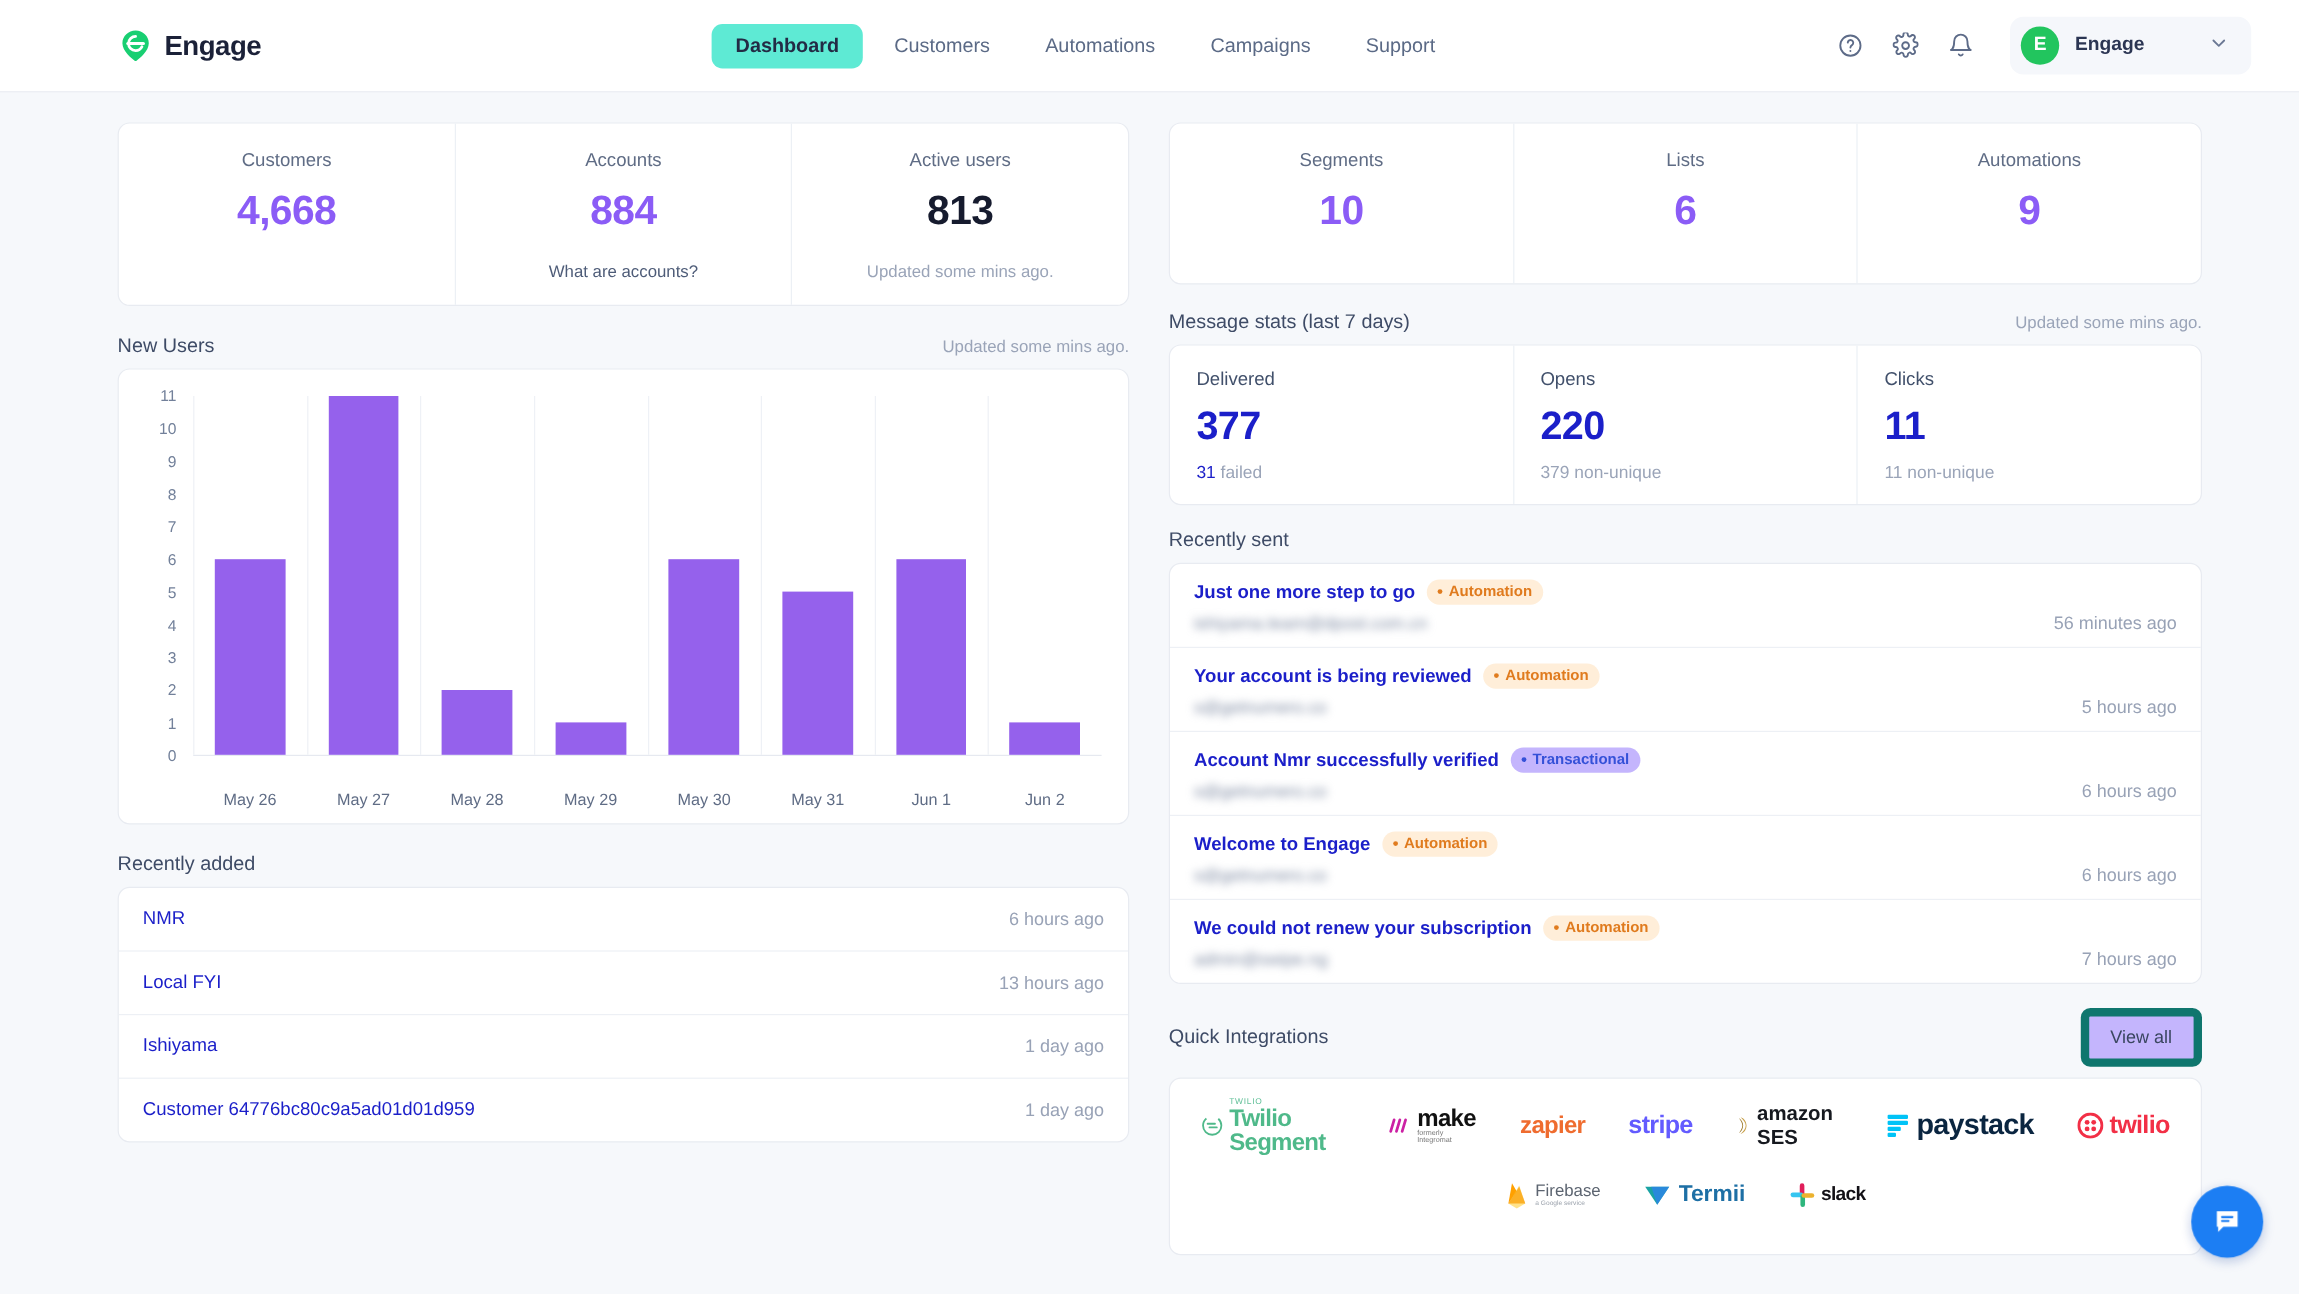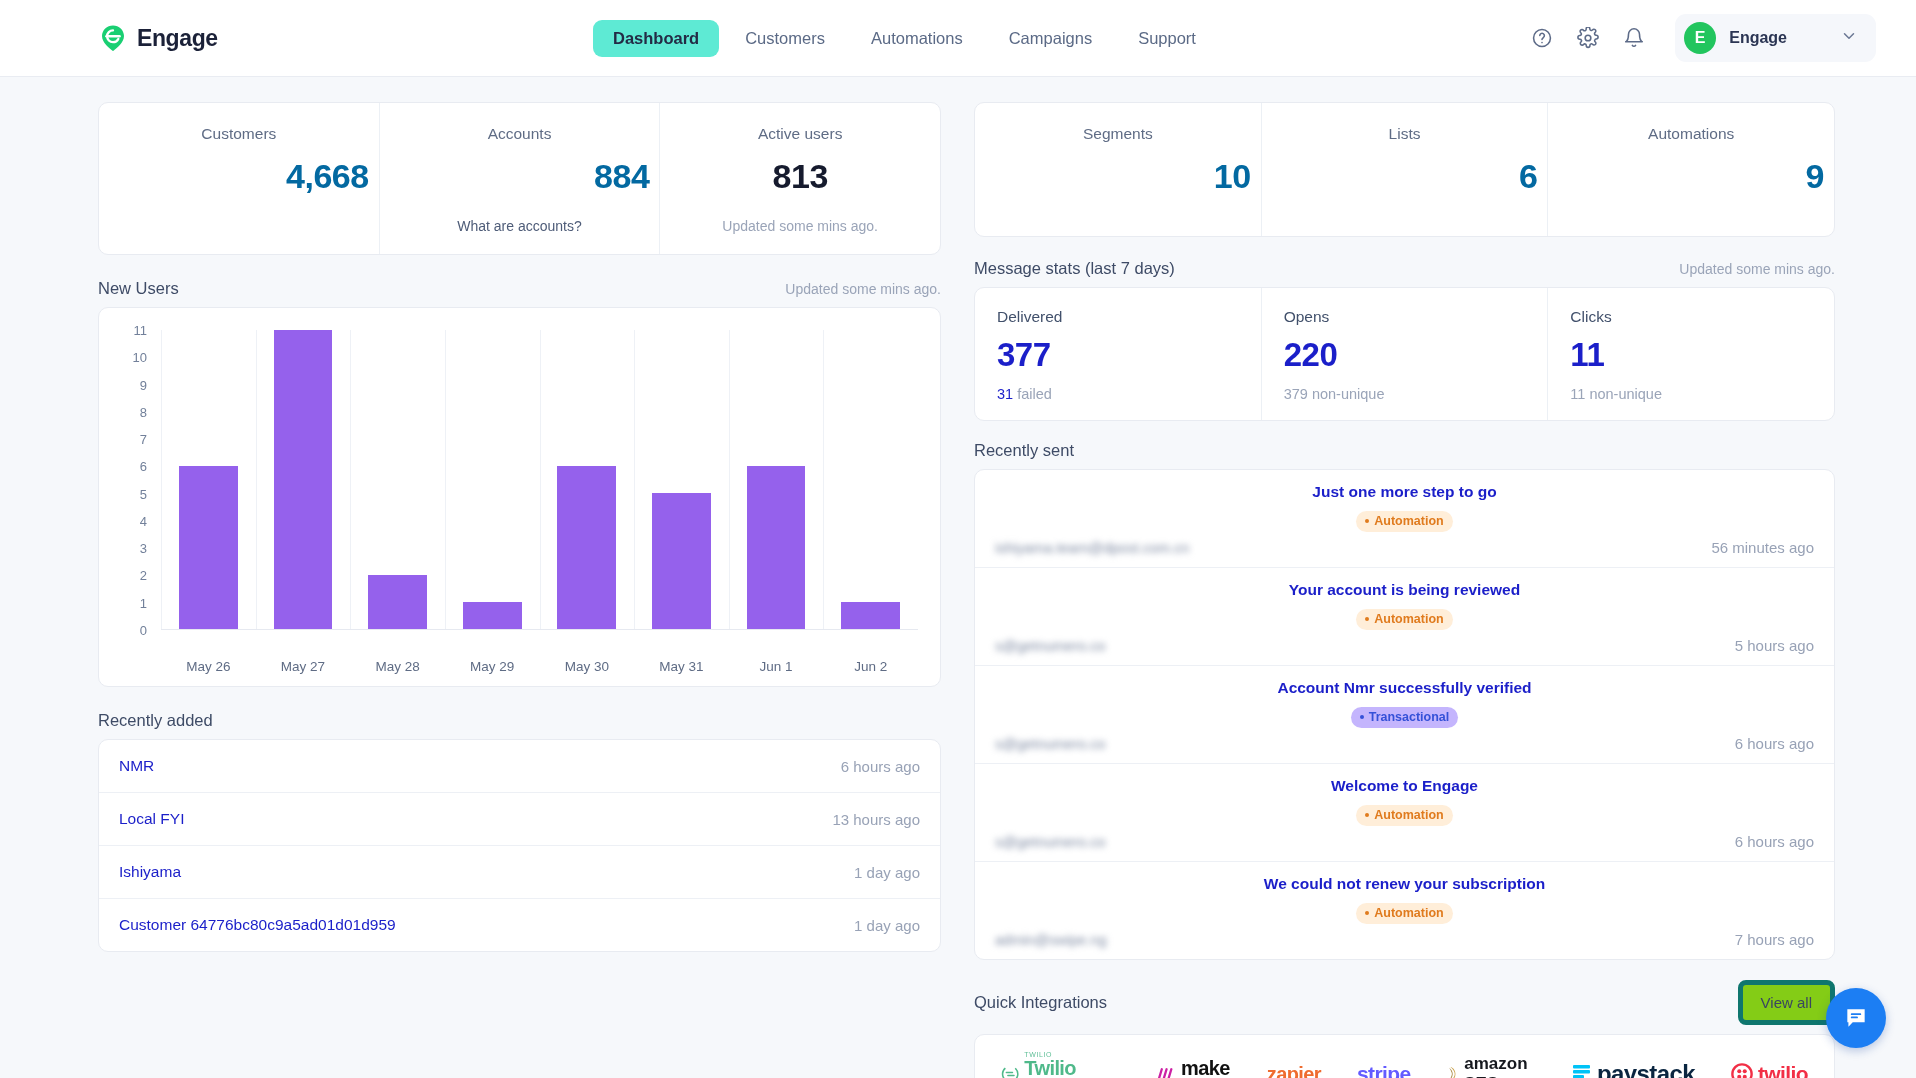--- a/index.html
+++ b/index.html
@@ -71,21 +71,21 @@
   .statrow { display: flex; }
   .statcell {
     flex: 1; text-align: center; padding: 22px 10px 18px;
     border-right: 1px solid #ecf0f5;
   }
   .statcell:last-child { border-right: none; }
   .stat-label { font-size: 15.5px; color: #5f6c85; }
   .stat-value {
     font-size: 34px; font-weight: bold; margin-top: 14px; letter-spacing: -0.5px;
   }
-  .stat-value.link { color: #0369a1; cursor: pointer; text-align: right; }
+  .stat-value.link { color: #8b5cf6; cursor: pointer; }
   .stat-value.plain { color: #161b2e; }
   .stat-sub { font-size: 14px; color: #9aa4b8; margin-top: 22px; min-height: 18px; }
   .stat-sub.link { color: #4e5c78; cursor: pointer; }
   .statrow.short .stat-sub { margin-top: 14px; min-height: 8px; }
 
   
   .chartcard { padding: 22px 22px 12px 22px; }
   .chart {
     position: relative; height: 320px;
     display: flex;
@@ -124,40 +124,40 @@
   .msgcell { flex: 1; padding: 20px 22px 18px; border-right: 1px solid #ecf0f5; }
   .msgcell:last-child { border-right: none; }
   .msg-label { font-size: 15.5px; color: #41506b; }
   .msg-value { font-size: 33px; font-weight: bold; color: #1b1fc9; margin-top: 10px; letter-spacing: -0.5px; }
   .msg-sub { font-size: 14.5px; color: #9aa4b8; margin-top: 12px; }
   .msg-sub b { color: #1b1fc9; font-weight: normal; }
 
   
   .srow { padding: 13px 20px 11px; border-bottom: 1px solid #edf0f5; position: relative; }
   .srow:last-child { border-bottom: none; }
-  .stop { display: flex; align-items: center; gap: 10px; flex-direction: column; }
+  .stop { display: flex; align-items: center; gap: 10px; }
   .ssubj { font-size: 15.5px; font-weight: bold; color: #1b1fc9; cursor: pointer; }
   .badge {
     font-size: 12.5px; font-weight: bold; padding: 3px 9px 4px; border-radius: 11px;
     display: inline-flex; align-items: center; gap: 5px; white-space: nowrap;
   }
   .badge .dot { width: 4px; height: 4px; border-radius: 50%; background: currentColor; }
   .badge.automation { background: #ffeed9; color: #e07b1e; }
   .badge.transactional { background: #c4b5fd; color: #3551d8; }
   .sbot { display: flex; align-items: center; justify-content: space-between; margin-top: 7px; }
   .semail {
     font-size: 14.5px; color: #7f8ba3;
     filter: blur(3.4px); user-select: none;
   }
   .stime { font-size: 15px; color: #98a2b6; }
 
   
   .viewall {
-    font-size: 15px; color: #3a4660; background: #84cc16;
-    border: 5px solid #0f766e; border-radius: 8px;
+    font-size: 15px; color: #3a4660; background: #c4b5fd;
+    border: 7px solid #0f766e; border-radius: 8px;
     padding: 9px 18px; cursor: pointer;
   }
   .intgrid { padding: 22px 26px 14px; }
   .introw { display: flex; align-items: center; gap: 36px; margin-bottom: 24px; height: 34px; }
   .introw:last-child { margin-bottom: 18px; justify-content: center; }
   .logo { display: flex; align-items: center; gap: 5px; height: 32px; cursor: pointer; }
 
   .lg-text { font-weight: bold; letter-spacing: -0.6px; }
 
   

